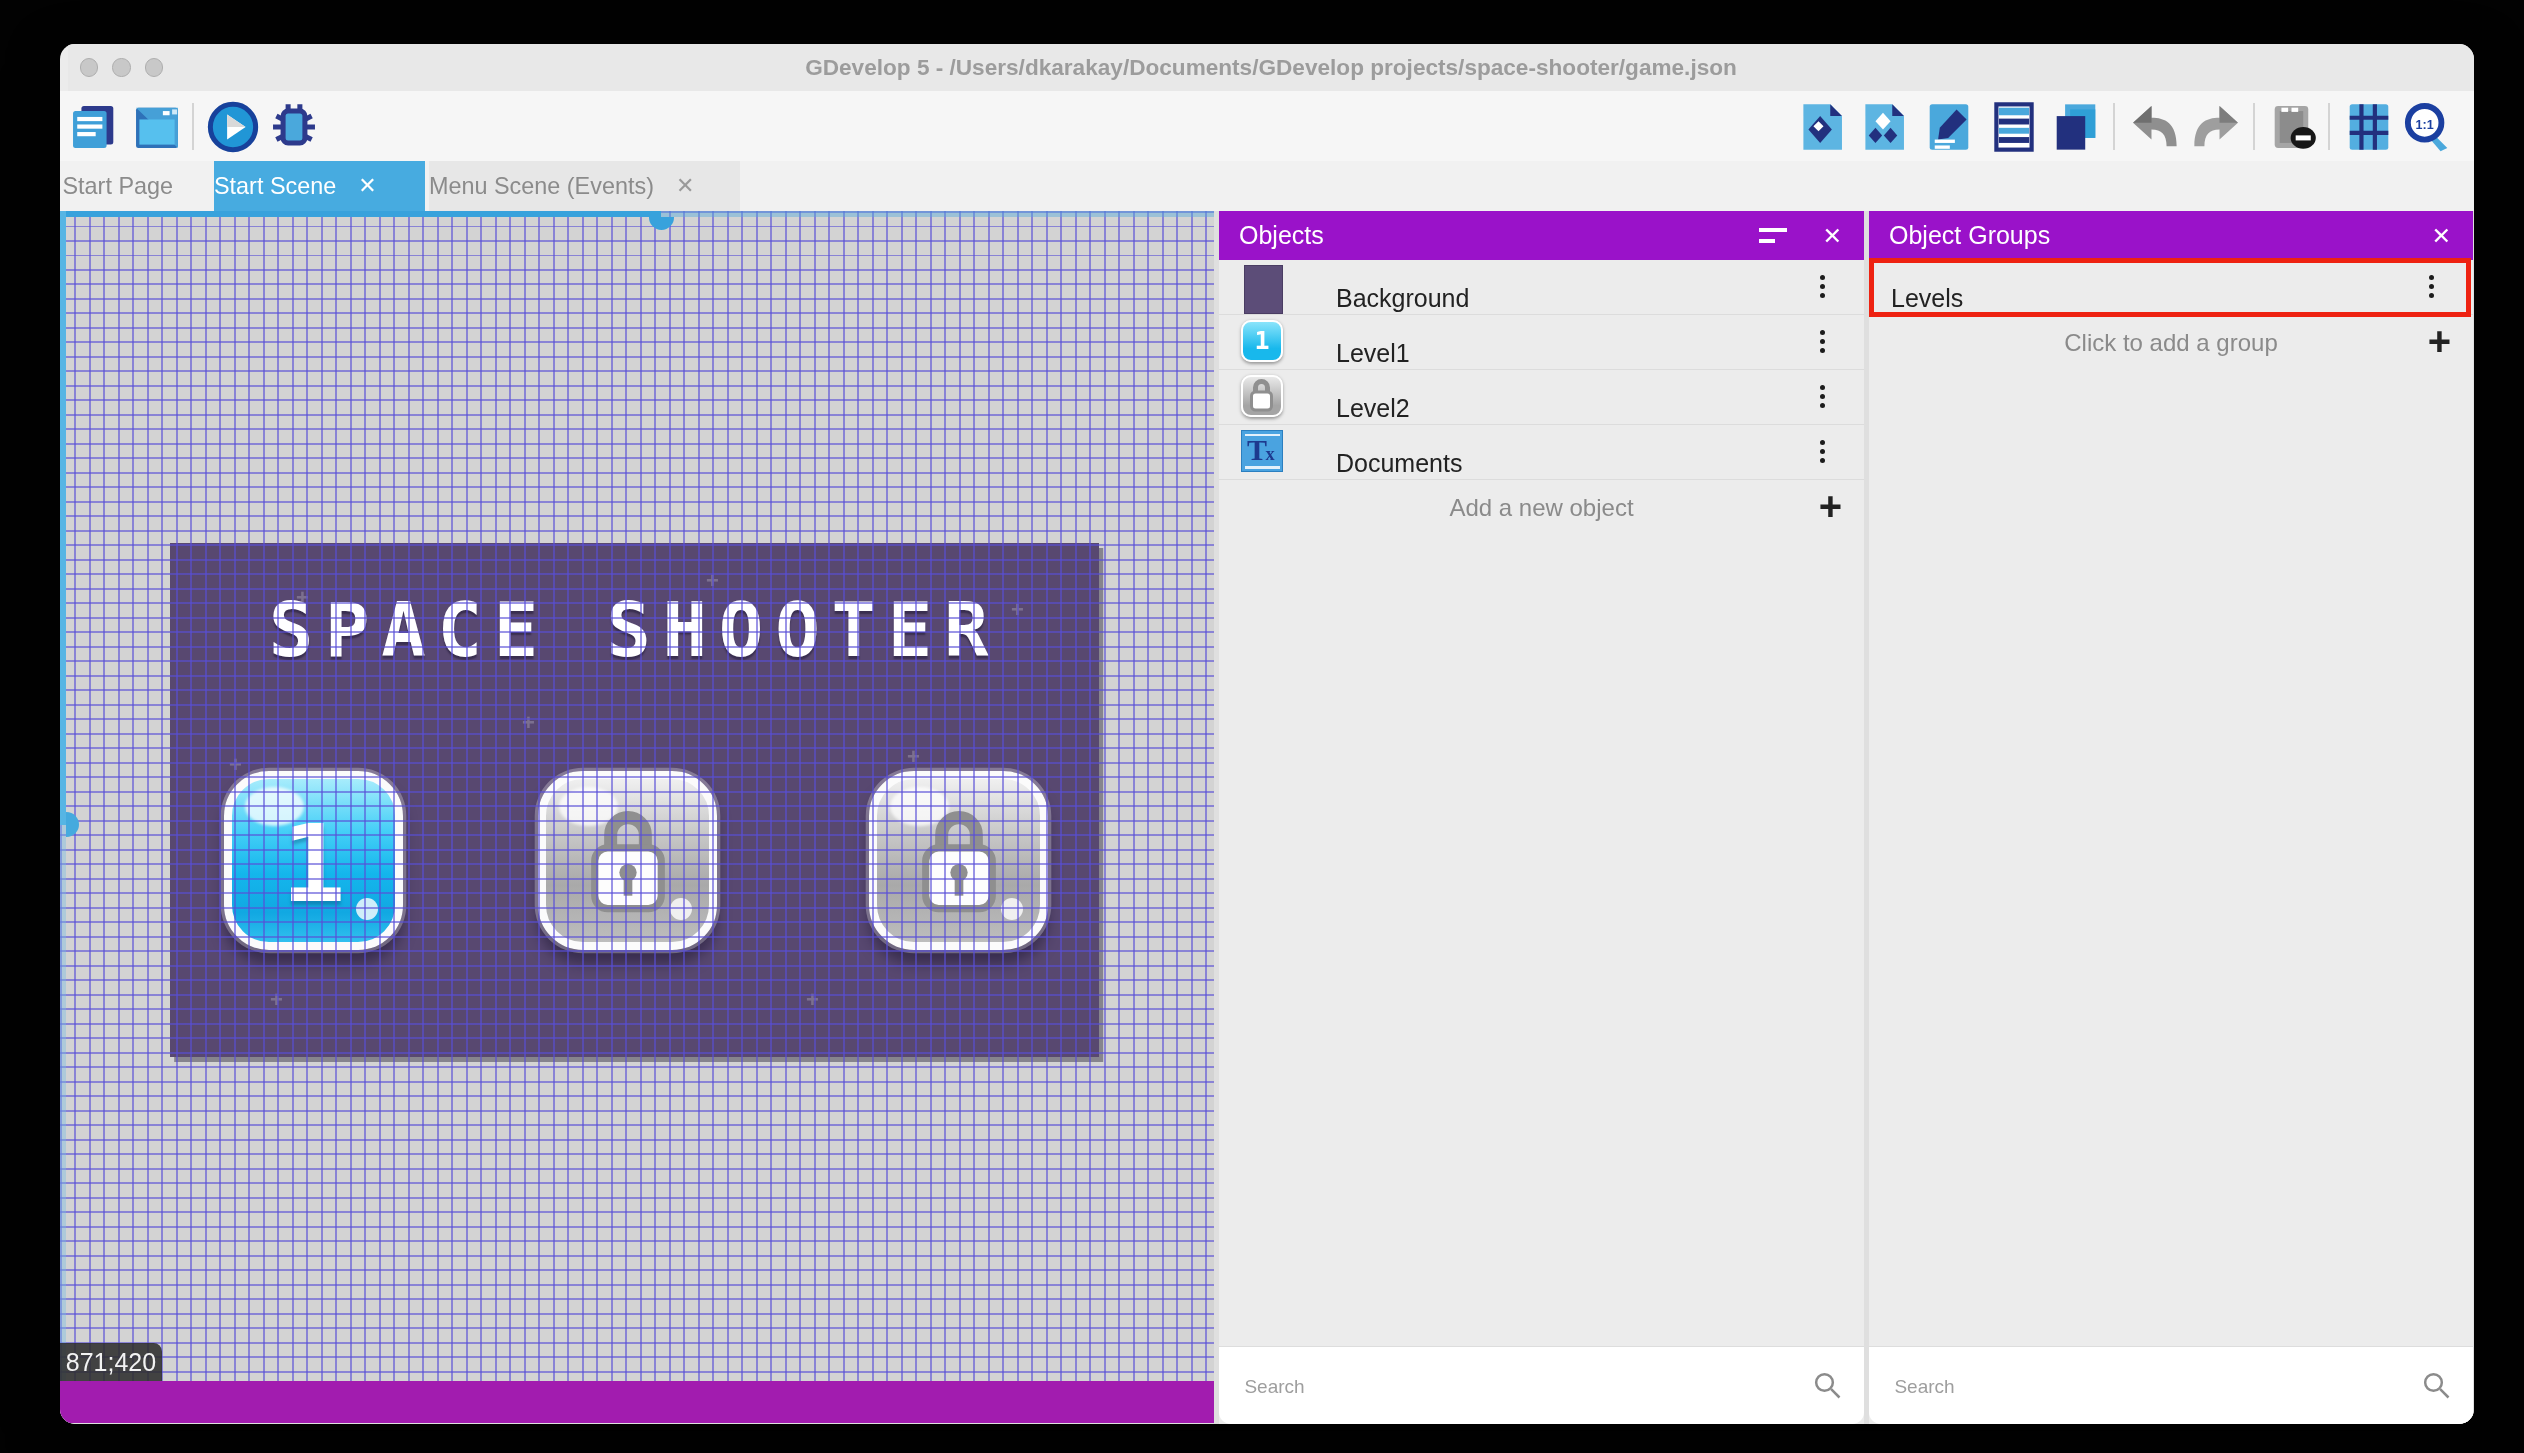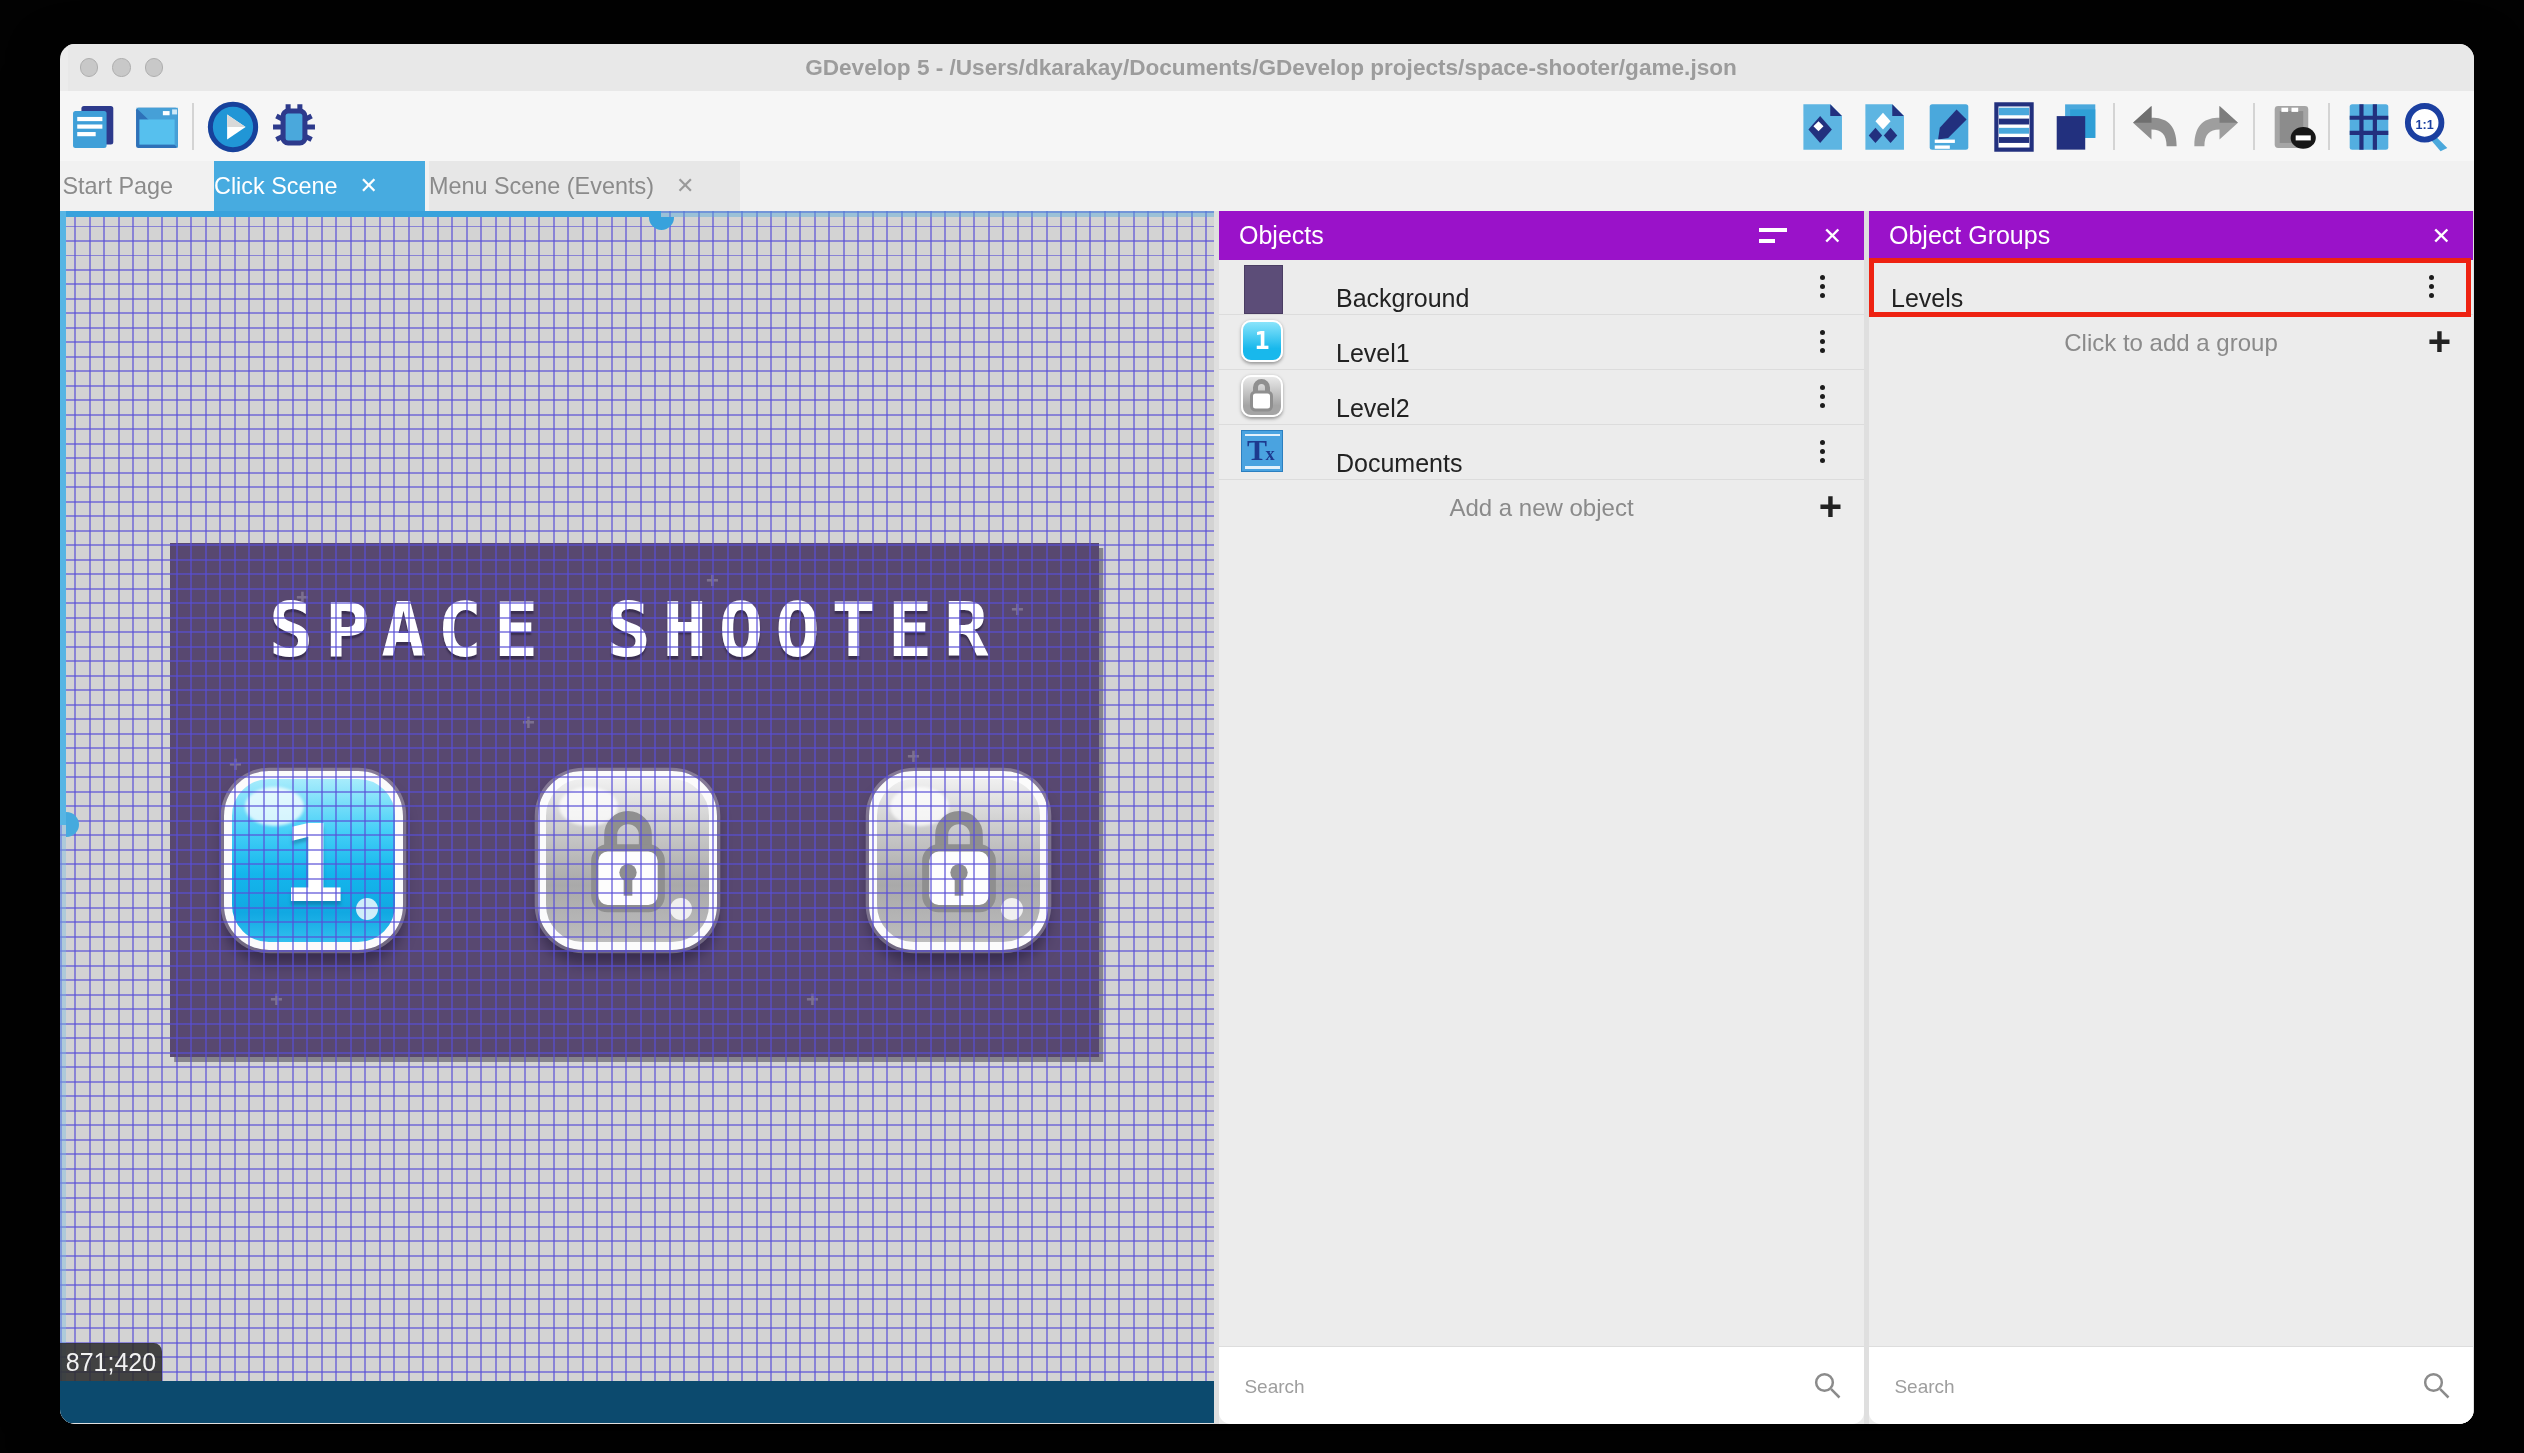--- a/index.html
+++ b/index.html
@@ -20,21 +20,21 @@
   .vsep{position:absolute;top:11.7px;width:1.7px;height:47px;background:#d4d4d4;}
   
   .tabbar{position:absolute;left:0;top:117px;right:0;height:50px;background:#f1f1f1;}
   .tab{position:absolute;top:0;height:50px;display:flex;align-items:center;
        font-size:23.4px;color:#8b8b8b;gap:22px;}
   .tab.active{background:#47abe0;color:#fff;}
   .tab.inactive2{background:#e7e7e7;}
   .tabx{font-size:22px;line-height:22px;}
   
   .content{position:absolute;left:0;top:167px;right:0;bottom:0;background:#dfdfdf;}
-  .canvas{position:absolute;left:0;top:0;width:1154px;height:1212px;background:#0c4a6e;}
+  .canvas{position:absolute;left:0;top:0;width:1154px;height:1212px;background:#a21caf;}
   .gridarea{position:absolute;left:0;top:0;width:1154px;height:1170px;background:#d3d3d3;overflow:hidden;}
   .grid-overlay{position:absolute;inset:0;pointer-events:none;z-index:2;
     background-image:
       repeating-linear-gradient(to right, rgba(88,78,215,.6) 0 1.7px, transparent 1.7px 14.5px),
       repeating-linear-gradient(to bottom, rgba(88,78,215,.6) 0 1.7px, transparent 1.7px 14.5px);}
   .scene-rect{position:absolute;left:110px;top:332px;width:929px;height:514px;background:#584870;z-index:1;
     box-shadow:4.2px 5px 0 rgba(40,35,55,.45);}
   .scene-title{position:absolute;left:0;right:0;top:44px;text-align:center;color:#fff;
     font-family:"DejaVu Sans Mono",monospace;font-weight:bold;font-size:74px;letter-spacing:11.7px;
     text-shadow:0 3.3px 1.7px rgba(20,15,40,.45);}
@@ -254,21 +254,21 @@
             <text x="27" y="33" font-size="15" font-family="Liberation Sans" font-weight="bold" fill="#1b3fa0" text-anchor="middle">1:1</text>
           </svg>
     </button>
   </div>
 
   <div class="tabbar">
     <div class="tab" style="left:2.5px;width:117px">
       <span>Start Page</span>
     </div>
     <div class="tab active" style="left:154px;width:211px">
-      <span>Click Scene</span>
+      <span>Start Scene</span>
       <span class="tabx">✕</span>
     </div>
     <div class="tab inactive2" style="left:369px;width:311px">
       <span>Menu Scene (Events)</span>
       <span class="tabx" style="color:#9a9a9a">✕</span>
     </div>
   </div>
 
   <div class="content">
 

